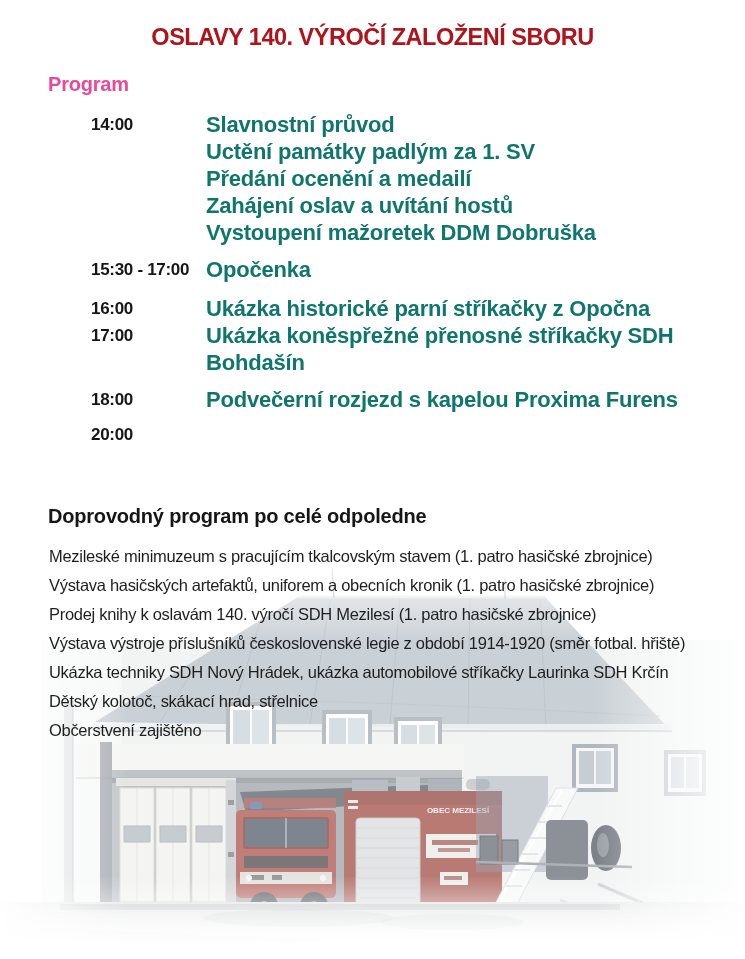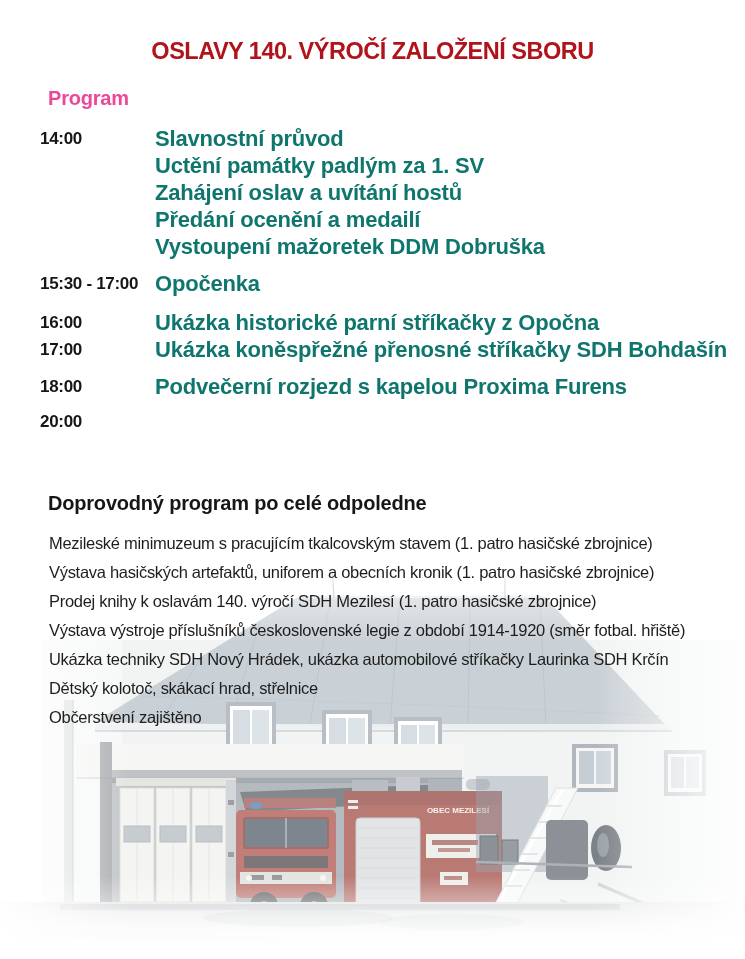--- a/index.html
+++ b/index.html
@@ -8,32 +8,32 @@
     width:745px;height:959px;
     background:#ffffff;
     overflow:hidden;
     font-family:"Liberation Sans", sans-serif;
     color:#1e1e1e;
   }
   .photo-wrap{position:absolute;left:0;top:545px;width:745px;height:414px;z-index:1;}
   .content{position:absolute;left:0;top:0;width:745px;height:959px;z-index:2;}
 
   .title{
-    margin:0;padding-top:38px;
+    margin:0;padding-top:24px;
     text-align:center;
     font-size:23.5px;font-weight:bold;letter-spacing:-0.5px;
     color:#b1131a;
   }
   .section-heading{
     margin:20px 0 0 48px;
     font-size:20px;font-weight:bold;line-height:26px;letter-spacing:-0.2px;
     color:#ec4899;
   }
   .schedule{margin:0;}
-  .block{display:flex;padding-left:40px;}
+  .block{display:flex;padding-left:91px;}
   .block.b0{margin-top:14px;}
   .block.b1{margin-top:10px;}
   .block.b2{margin-top:12px;}
   .block.b3{margin-top:10px;}
   .block.b4{margin-top:8px;}
   .time{
     width:115px;flex:0 0 115px;
     font-weight:bold;font-size:17px;line-height:27px;letter-spacing:-0.3px;
     color:#161616;white-space:nowrap;
   }
@@ -265,22 +265,22 @@
 
     <h2 class="section-heading">Program</h2>
 
     <div class="schedule">
 
       <div class="block b0">
         <div class="time">14:00</div>
         <div class="events">
           <div class="event">Slavnostní průvod</div>
           <div class="event">Uctění památky padlým za 1. SV</div>
+          <div class="event">Předání ocenění a medailí</div>
           <div class="event">Zahájení oslav a uvítání hostů</div>
-          <div class="event">Předání ocenění a medailí</div>
           <div class="event">Vystoupení mažoretek DDM Dobruška</div>
         </div>
       </div>
 
       <div class="block b1">
         <div class="time">15:30 - 17:00</div>
         <div class="events">
           <div class="event">Opočenka</div>
         </div>
       </div>

